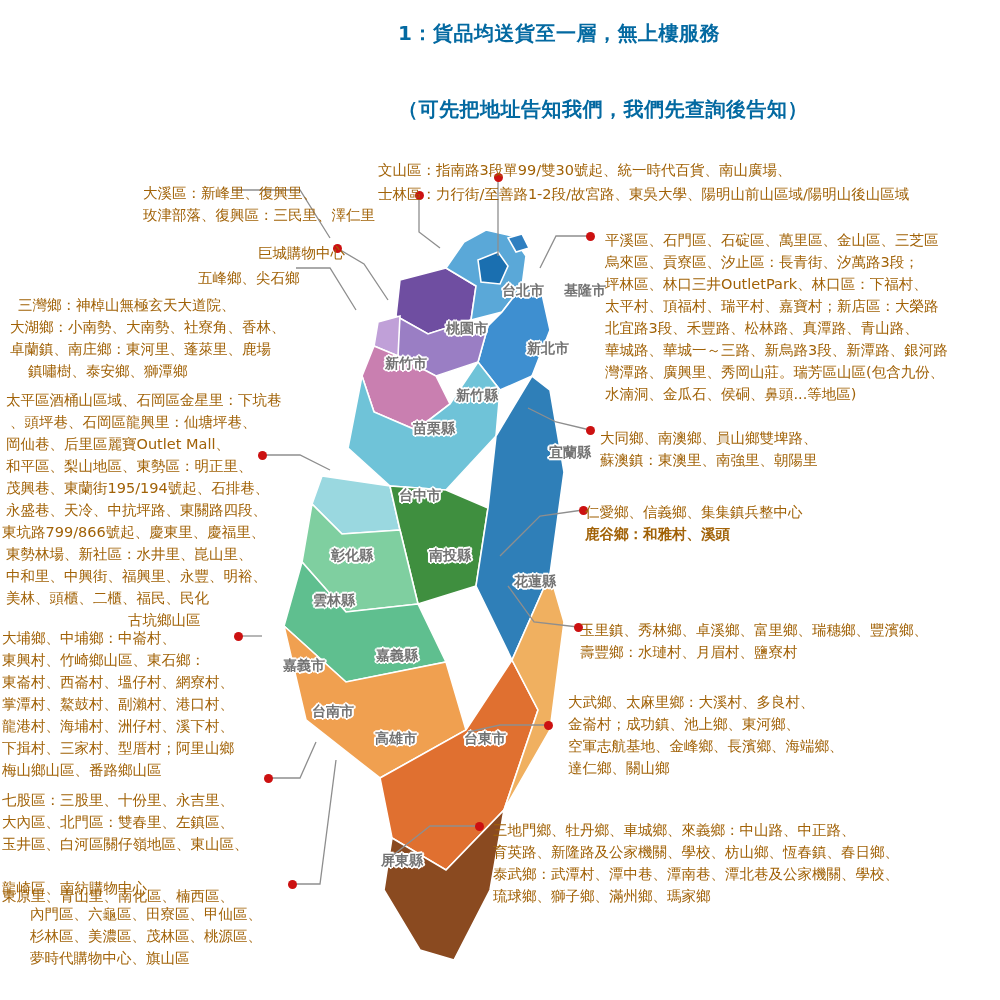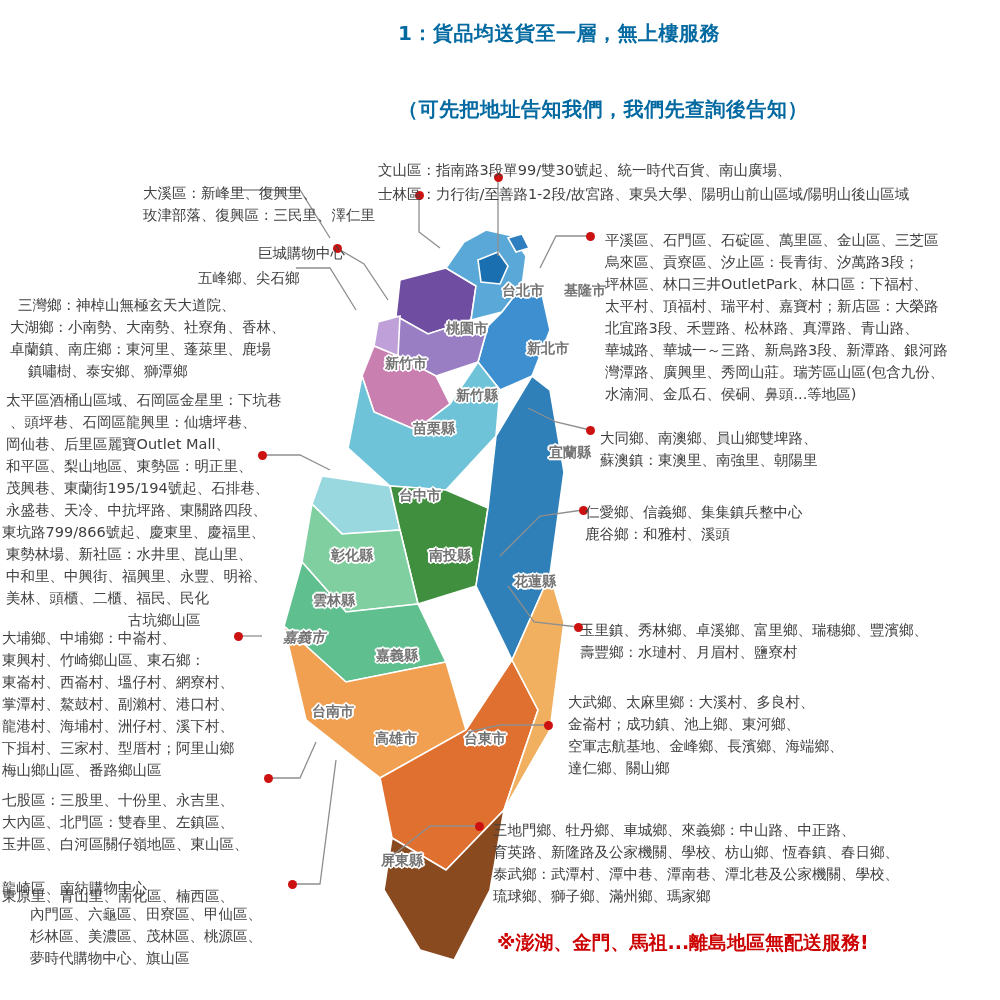--- a/index.html
+++ b/index.html
@@ -36,21 +36,21 @@
 
   
   .map{position:absolute;left:250px;top:190px;width:370px;height:790px;}
 
   
   .lbl{
     position:absolute;
     font-size:14.5px;
     line-height:21px;
     white-space:nowrap;
-    color:#404040;
+    color:#a16207;
   }
 
   
   .city{
     position:absolute;
     font-size:14px;
     font-weight:bold;
     color:#737373;
     white-space:nowrap;
     text-shadow:
@@ -127,21 +127,21 @@
       <div class="city" style="left: 406px; top: 320px;">桃園市</div>
       <div class="city" style="left: 345px; top: 355px;">新竹市</div>
       <div class="city" style="left: 416px; top: 387px;">新竹縣</div>
       <div class="city" style="left: 373px; top: 420px;">苗栗縣</div>
       <div class="city" style="left: 509px; top: 403px; margin-top: 41px;">宜蘭縣</div>
       <div class="city" style="left: 359px; top: 487px;">台中市</div>
       <div class="city" style="left: 291px; top: 547px;">彰化縣</div>
       <div class="city" style="left: 389px; top: 547px;">南投縣</div>
       <div class="city" style="left: 474px; top: 573px;">花蓮縣</div>
       <div class="city" style="left: 273px; top: 592px;">雲林縣</div>
-      <div class="city" style="left: 243px; top: 629px; font-style: italic;">嘉義市</div>
+      <div class="city" style="left: 243px; top: 657px;">嘉義市</div>
       <div class="city" style="left: 336px; top: 647px;">嘉義縣</div>
       <div class="city" style="left: 272px; top: 703px;">台南市</div>
       <div class="city" style="left: 335px; top: 730px;">高雄市</div>
       <div class="city" style="left: 424px; top: 730px;">台東市</div>
       <div class="city" style="left: 341px; top: 852px;">屏東縣</div>
     </div>
 
   <svg class="canvas" style="pointer-events:none;">
     <g stroke="#8e8e8e" stroke-width="1.3" fill="none">
       <path d="M419 195 L419 232 L440 248"></path>
@@ -220,27 +220,26 @@
       <div class="lbl" style="left: 605px; top: 252px;">烏來區、貢寮區、汐止區：長青街、汐萬路3段；</div>
       <div class="lbl" style="left: 605px; top: 274px;">坪林區、林口三井OutletPark、林口區：下福村、</div>
       <div class="lbl" style="left: 605px; top: 296px;">太平村、頂福村、瑞平村、嘉寶村；新店區：大榮路</div>
       <div class="lbl" style="left: 605px; top: 318px;">北宜路3段、禾豐路、松林路、真潭路、青山路、</div>
       <div class="lbl" style="left: 605px; top: 340px;">華城路、華城一～三路、新烏路3段、新潭路、銀河路</div>
       <div class="lbl" style="left: 605px; top: 362px;">灣潭路、廣興里、秀岡山莊。瑞芳區山區(包含九份、</div>
       <div class="lbl" style="left: 605px; top: 384px;">水湳洞、金瓜石、侯硐、鼻頭...等地區)</div>
       <div class="lbl" style="left: 600px; top: 428px;">大同鄉、南澳鄉、員山鄉雙埤路、</div>
       <div class="lbl" style="left: 600px; top: 450px;">蘇澳鎮：東澳里、南強里、朝陽里</div>
       <div class="lbl" style="left: 585px; top: 502px;">仁愛鄉、信義鄉、集集鎮兵整中心</div>
-      <div class="lbl" style="left: 585px; top: 524px;">鹿谷鄉：和雅村、溪頭</div>
+      <div class="lbl" style="left: 585px; top: 524px; font-weight: bold;">鹿谷鄉：和雅村、溪頭</div>
       <div class="lbl" style="left: 580px; top: 620px;">玉里鎮、秀林鄉、卓溪鄉、富里鄉、瑞穗鄉、豐濱鄉、</div>
       <div class="lbl" style="left: 580px; top: 642px;">壽豐鄉：水璉村、月眉村、鹽寮村</div>
       <div class="lbl" style="left: 568px; top: 692px;">大武鄉、太麻里鄉：大溪村、多良村、</div>
       <div class="lbl" style="left: 568px; top: 714px;">金崙村；成功鎮、池上鄉、東河鄉、</div>
       <div class="lbl" style="left: 568px; top: 736px;">空軍志航基地、金峰鄉、長濱鄉、海端鄉、</div>
       <div class="lbl" style="left: 568px; top: 758px;">達仁鄉、關山鄉</div>
       <div class="lbl" style="left: 493px; top: 820px;">三地門鄉、牡丹鄉、車城鄉、來義鄉：中山路、中正路、</div>
       <div class="lbl" style="left: 493px; top: 842px;">育英路、新隆路及公家機關、學校、枋山鄉、恆春鎮、春日鄉、</div>
       <div class="lbl" style="left: 493px; top: 864px;">泰武鄉：武潭村、潭中巷、潭南巷、潭北巷及公家機關、學校、</div>
       <div class="lbl" style="left: 493px; top: 886px;">琉球鄉、獅子鄉、滿州鄉、瑪家鄉</div>
     </div>
 
-  <div class="footer-note">※澎湖、金門、馬祖...離島地區無配送服務!</div>
 </div>
 
 </body></html>

